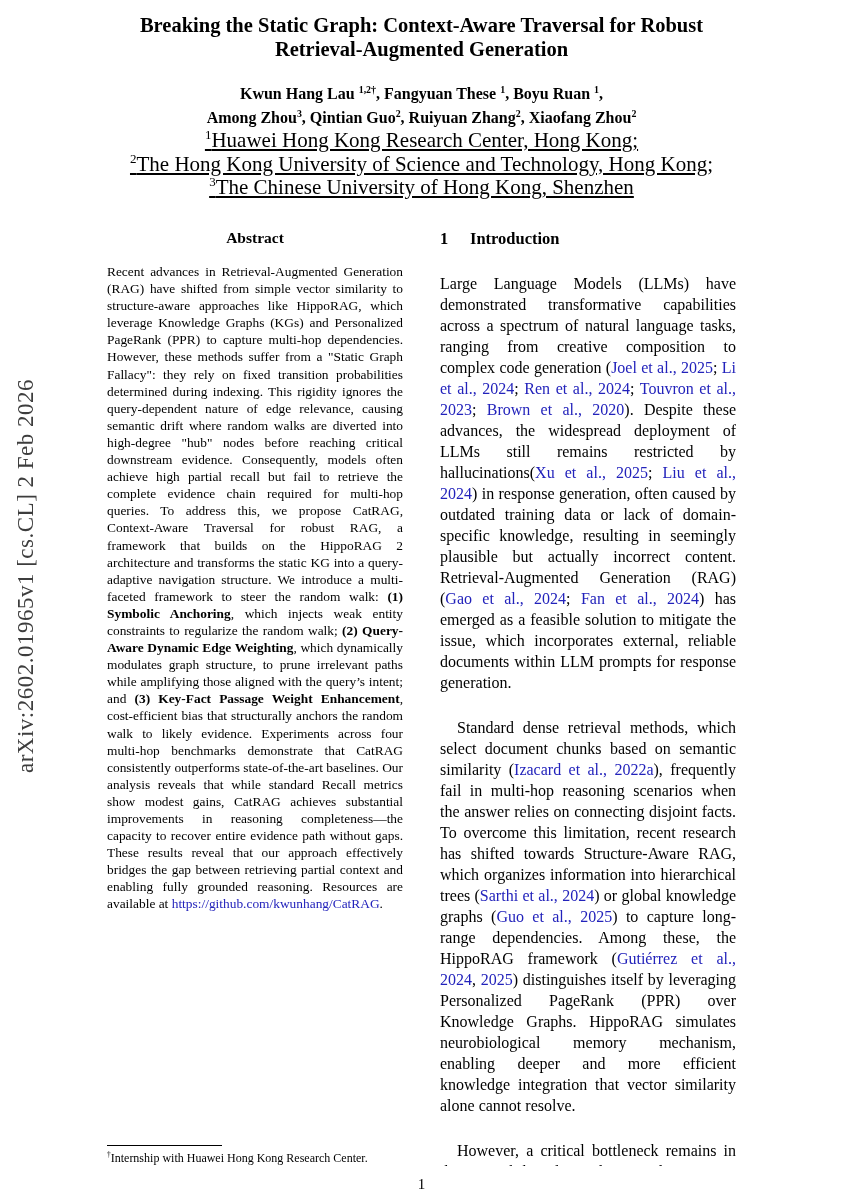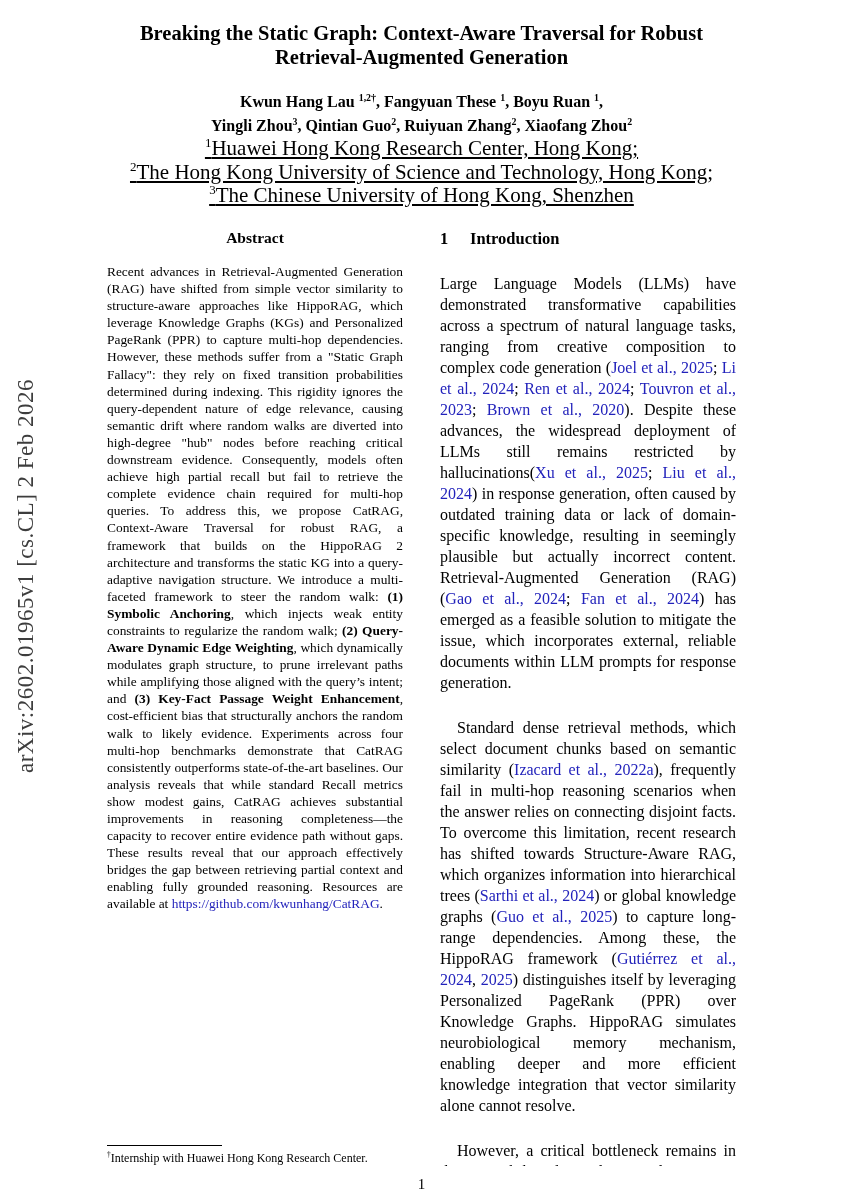--- a/index.html
+++ b/index.html
@@ -23,21 +23,21 @@
     font-size:23px;
     letter-spacing:0.5px;
     color:var(--arxiv,#3d3d3d);
     white-space:nowrap;
   }
 
   
   .header { padding-top:10px; text-align:center; }
   .title {
     font-size:20.5px; font-weight:bold; line-height:23.5px;
-    max-width:604px; margin:12px auto;text-align:center;
+    max-width:604px; margin:4px auto;text-align:center;
   }
   .authors { margin-top:21px; font-size:16px; font-weight:bold; line-height:23.5px; }
   .affils  { font-size:21px; line-height:23.5px;text-decoration:underline; }
   sup { font-size:62%; line-height:0; vertical-align:super; }
 
   
   .columns {
     position:absolute; top:229px; left:107px; right:107px; bottom:34px;
     display:flex; gap:37px; overflow:hidden;
   }
@@ -77,21 +77,21 @@
 
 <div class="page">
 
   <div class="arxiv-banner">arXiv:2602.01965v1 [cs.CL] 2 Feb 2026</div>
 
   <header class="header">
     <h1 class="title">Breaking the Static Graph: Context-Aware Traversal for Robust Retrieval-Augmented Generation</h1>
 
     <div class="authors">
       <div><span>Kwun Hang Lau </span><sup>1,2†</sup><span>, Fangyuan These </span><sup>1</sup><span>, Boyu Ruan </span><sup>1</sup><span>,</span></div>
-      <div><span>Yingli Zhou</span><sup>3</sup><span>, Qintian Guo</span><sup>2</sup><span>, Ruiyuan Zhang</span><sup>2</sup><span>, Xiaofang Zhou</span><sup>2</sup></div>
+      <div><span>Among Zhou</span><sup>3</sup><span>, Qintian Guo</span><sup>2</sup><span>, Ruiyuan Zhang</span><sup>2</sup><span>, Xiaofang Zhou</span><sup>2</sup></div>
     </div>
 
     <div class="affils">
       <div><sup>1</sup><span>Huawei Hong Kong Research Center, Hong Kong;</span></div>
       <div><sup>2</sup><span>The Hong Kong University of Science and Technology, Hong Kong;</span></div>
       <div><sup>3</sup><span>The Chinese University of Hong Kong, Shenzhen</span></div>
     </div>
   </header>
 
   <main class="columns">

